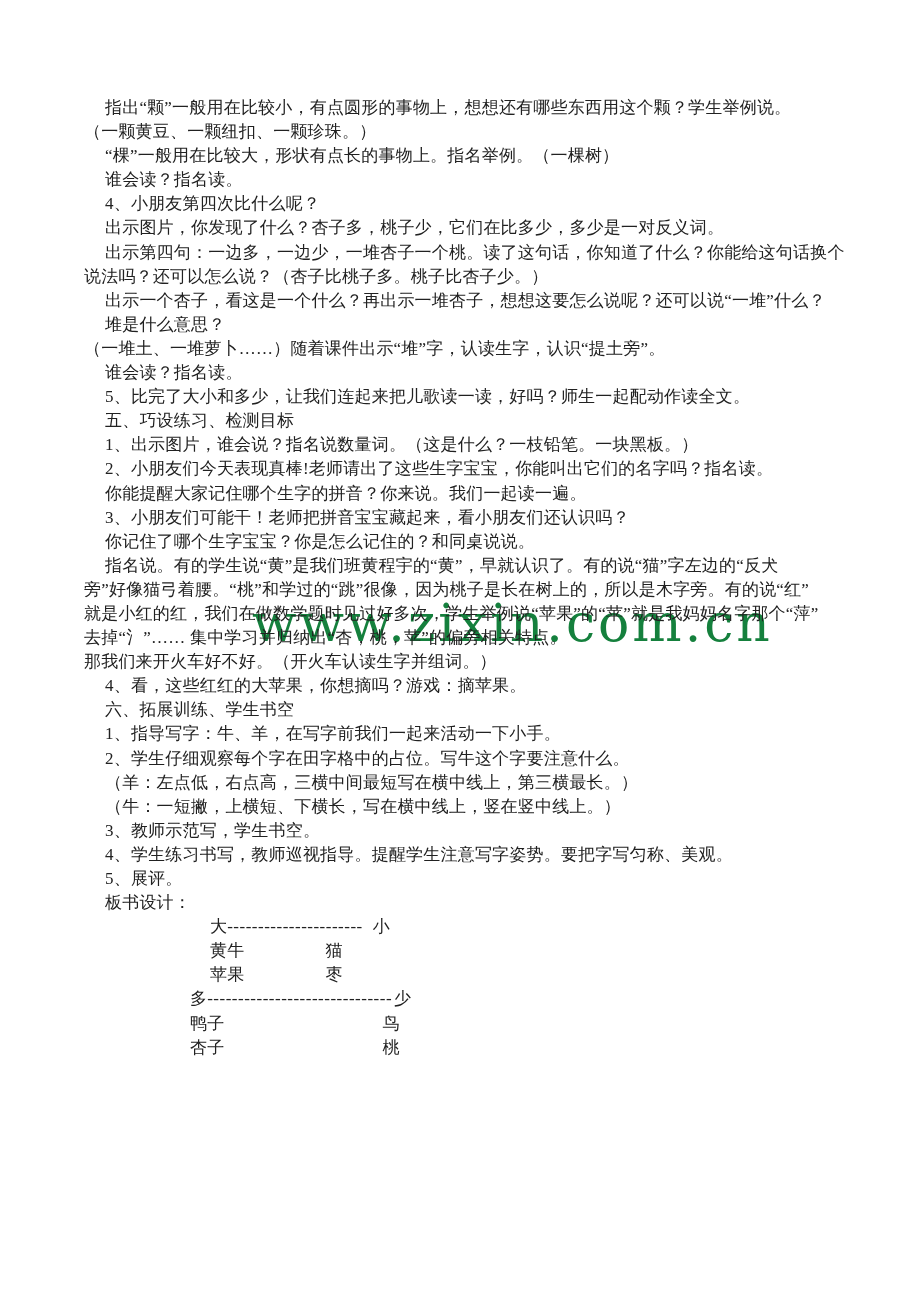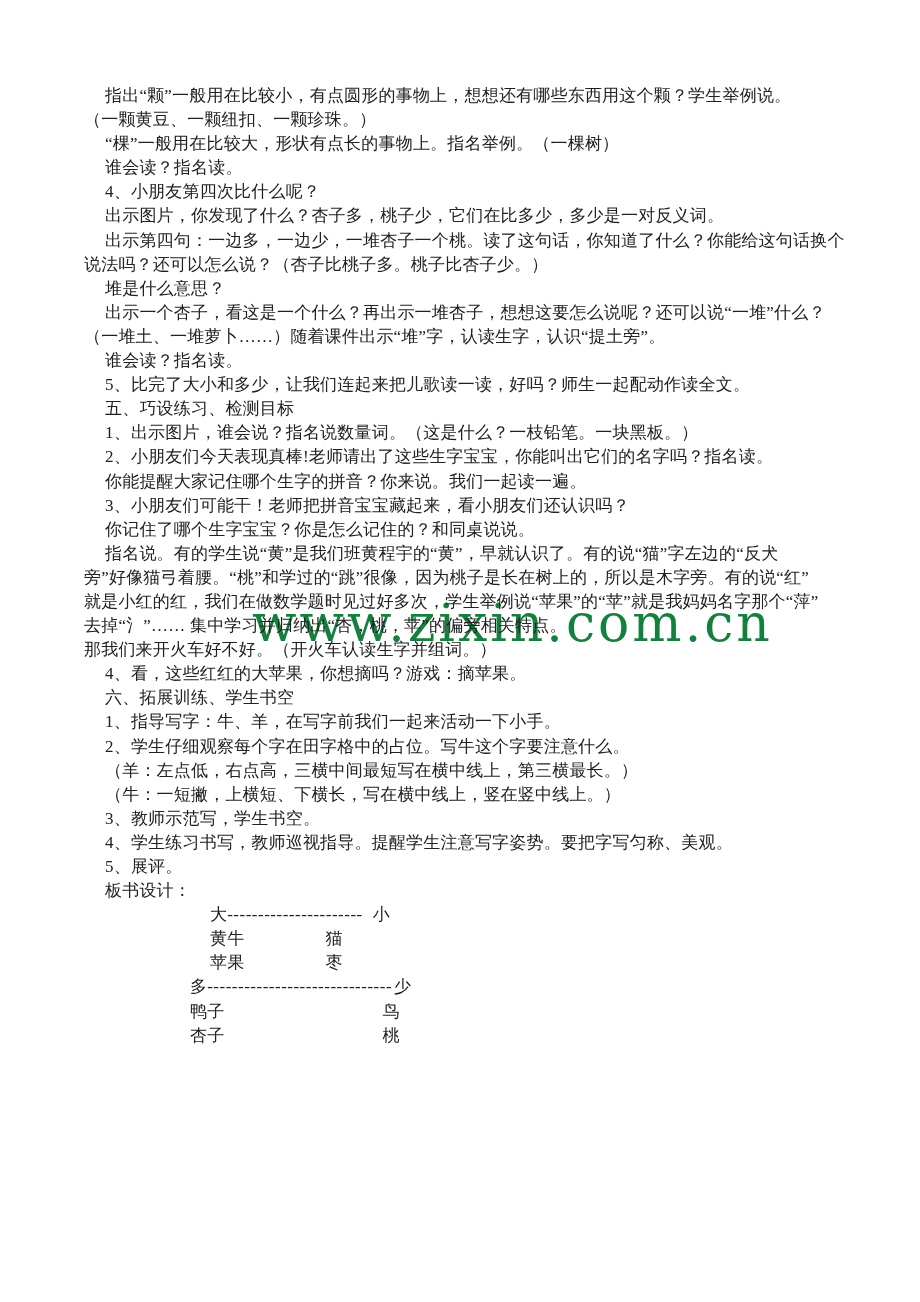--- a/index.html
+++ b/index.html
@@ -54,40 +54,40 @@
     top: 588px;
     font-size: 52px;
     line-height: 70px;
     color: #15803d;
     letter-spacing: 3px;
     font-family: "DejaVu Serif", "Liberation Serif", serif;
     user-select: none;
     pointer-events: none;
     z-index: 0;
   }
-  .doc { z-index: 1; }
+  .doc { z-index: 1; margin-top: 12px; }
 </style>
 </head>
 <body>
 
 <div class="page">
 
   <div class="watermark">www.zixin.com.cn</div>
 
   <div class="doc">
     <p class="ln i">指出“颗”一般用在比较小，有点圆形的事物上，想想还有哪些东西用这个颗？学生举例说。</p>
     <p class="ln f">（一颗黄豆、一颗纽扣、一颗珍珠。）</p>
     <p class="ln i">“棵”一般用在比较大，形状有点长的事物上。指名举例。（一棵树）</p>
     <p class="ln i">谁会读？指名读。</p>
     <p class="ln i">4、小朋友第四次比什么呢？</p>
     <p class="ln i">出示图片，你发现了什么？杏子多，桃子少，它们在比多少，多少是一对反义词。</p>
     <p class="ln i">出示第四句：一边多，一边少，一堆杏子一个桃。读了这句话，你知道了什么？你能给这句话换个</p>
     <p class="ln f">说法吗？还可以怎么说？（杏子比桃子多。桃子比杏子少。）</p>
+    <p class="ln i">出示一个杏子，看这是一个什么？再出示一堆杏子，想想这要怎么说呢？还可以说“一堆”什么？</p>
     <p class="ln i">堆是什么意思？</p>
-    <p class="ln i">出示一个杏子，看这是一个什么？再出示一堆杏子，想想这要怎么说呢？还可以说“一堆”什么？</p>
     <p class="ln f">（一堆土、一堆萝卜……）随着课件出示“堆”字，认读生字，认识“提土旁”。</p>
     <p class="ln i">谁会读？指名读。</p>
     <p class="ln i">5、比完了大小和多少，让我们连起来把儿歌读一读，好吗？师生一起配动作读全文。</p>
     <p class="ln i">五、巧设练习、检测目标</p>
     <p class="ln i">1、出示图片，谁会说？指名说数量词。（这是什么？一枝铅笔。一块黑板。）</p>
     <p class="ln i">2、小朋友们今天表现真棒!老师请出了这些生字宝宝，你能叫出它们的名字吗？指名读。</p>
     <p class="ln i">你能提醒大家记住哪个生字的拼音？你来说。我们一起读一遍。</p>
     <p class="ln i">3、小朋友们可能干！老师把拼音宝宝藏起来，看小朋友们还认识吗？</p>
     <p class="ln i">你记住了哪个生字宝宝？你是怎么记住的？和同桌说说。</p>
     <p class="ln i">指名说。有的学生说“黄”是我们班黄程宇的“黄”，早就认识了。有的说“猫”字左边的“反犬</p>

